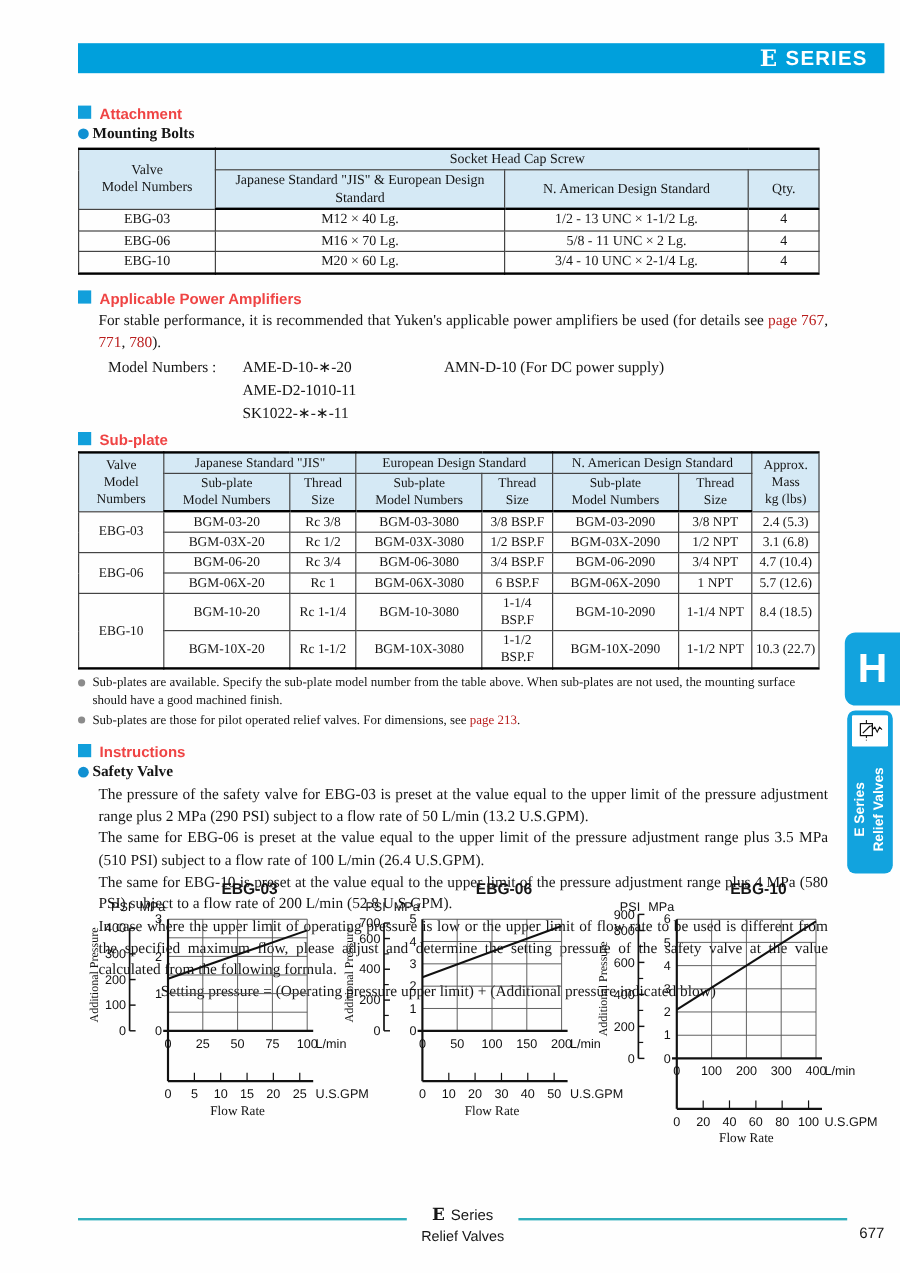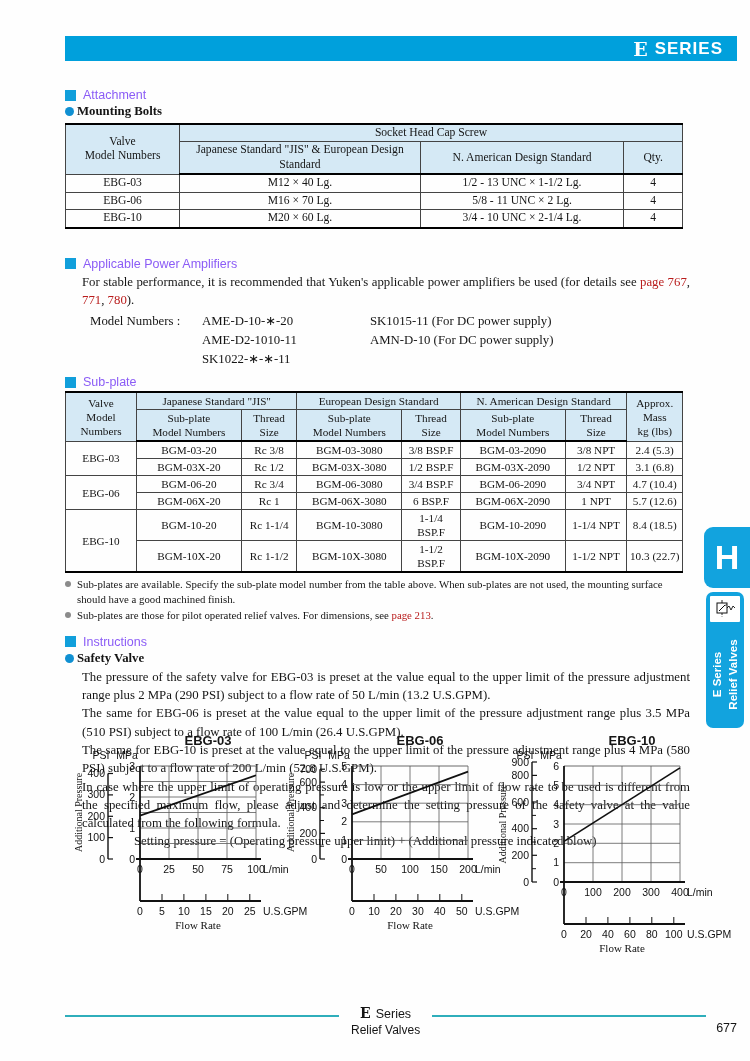--- a/index.html
+++ b/index.html
@@ -4,22 +4,22 @@
 <style>
   html,body{margin:0;padding:0;background:#e8e8e8;}
   .page{position:relative;width:750px;height:1061px;background:#fefefe;overflow:hidden;
         font-family:"Liberation Serif",serif;color:#151515;}
   
   .topbar{position:absolute;left:65px;top:36px;width:672px;height:25px;background:#00A0DC;
           display:flex;align-items:center;justify-content:flex-end;padding-right:14px;box-sizing:border-box;}
   .topbar .e{font-family:"DejaVu Serif",serif;font-weight:bold;color:#fff;font-size:19px;margin-right:7px;}
   .topbar .rest{font-family:"Liberation Sans",sans-serif;font-weight:bold;color:#fff;font-size:17px;letter-spacing:1px;}
   
-  .sq-head{display:flex;align-items:center;gap:7px;font-family:"Liberation Sans",sans-serif;
-           font-size:12.5px;color:#8b5cf6;}
+  .sq-head{display:flex;align-items:flex-start;gap:7px;font-family:"Liberation Sans",sans-serif;
+           font-size:12.5px;color:#ef4444;font-weight:bold;}
   .sq{width:11px;height:11px;background:#119FDB;flex:0 0 auto;}
   .ci-head{display:flex;align-items:center;gap:3px;font-weight:bold;font-size:12.8px;}
   .ci{width:9px;height:9px;border-radius:50%;background:#1090D2;flex:0 0 auto;}
   .content{position:absolute;left:65px;top:88px;width:625px;}
   
   table{border-collapse:collapse;width:618px;font-size:11.6px;table-layout:fixed;}
   th,td{border:1px solid #444;text-align:center;padding:1px 2px;font-weight:normal;line-height:1.25;}
   thead th{background:#D5E9F5;white-space:pre-line;}
   table{border-top:2.4px solid #000;border-bottom:2.4px solid #000;}
   tr.hdr-bottom th{border-bottom:2.2px solid #000;}
@@ -117,34 +117,33 @@
         </tr>
         <tr>
           <td>EBG-10</td>
           <td>M20 × 60 Lg.</td>
           <td>3/4 - 10 UNC × 2-1/4 Lg.</td>
           <td>4</td>
         </tr>
       </tbody>
     </table>
 
-    <div class="sq-head" style="margin-top:28px">
+    <div class="sq-head" style="margin-top:13px">
       <span class="sq"></span>
       <span>Applicable Power Amplifiers</span>
     </div>
     <p class="para indent mt2"><span>For stable performance, it is recommended that Yuken's applicable power amplifiers be used (for details see </span><span class="link">page 767</span><span>, </span><span class="link">771</span><span>, </span><span class="link">780</span><span>).</span></p>
     <div class="models mt2">
       <div class="m-label">Model Numbers :</div>
       <div class="m-col1">
         <div>AME-D-10-∗-20</div>
         <div>AME-D2-1010-11</div>
         <div>SK1022-∗-∗-11</div>
       </div>
       <div class="m-col2">
-        <div>SK1015-11 (For DC power supply)</div>
         <div>AMN-D-10 (For DC power supply)</div>
       </div>
     </div>
 
     <div class="sq-head" style="margin-top:6px">
       <span class="sq"></span>
       <span>Sub-plate</span>
     </div>
 
     <table class="mt2" style="font-size:11.2px">

